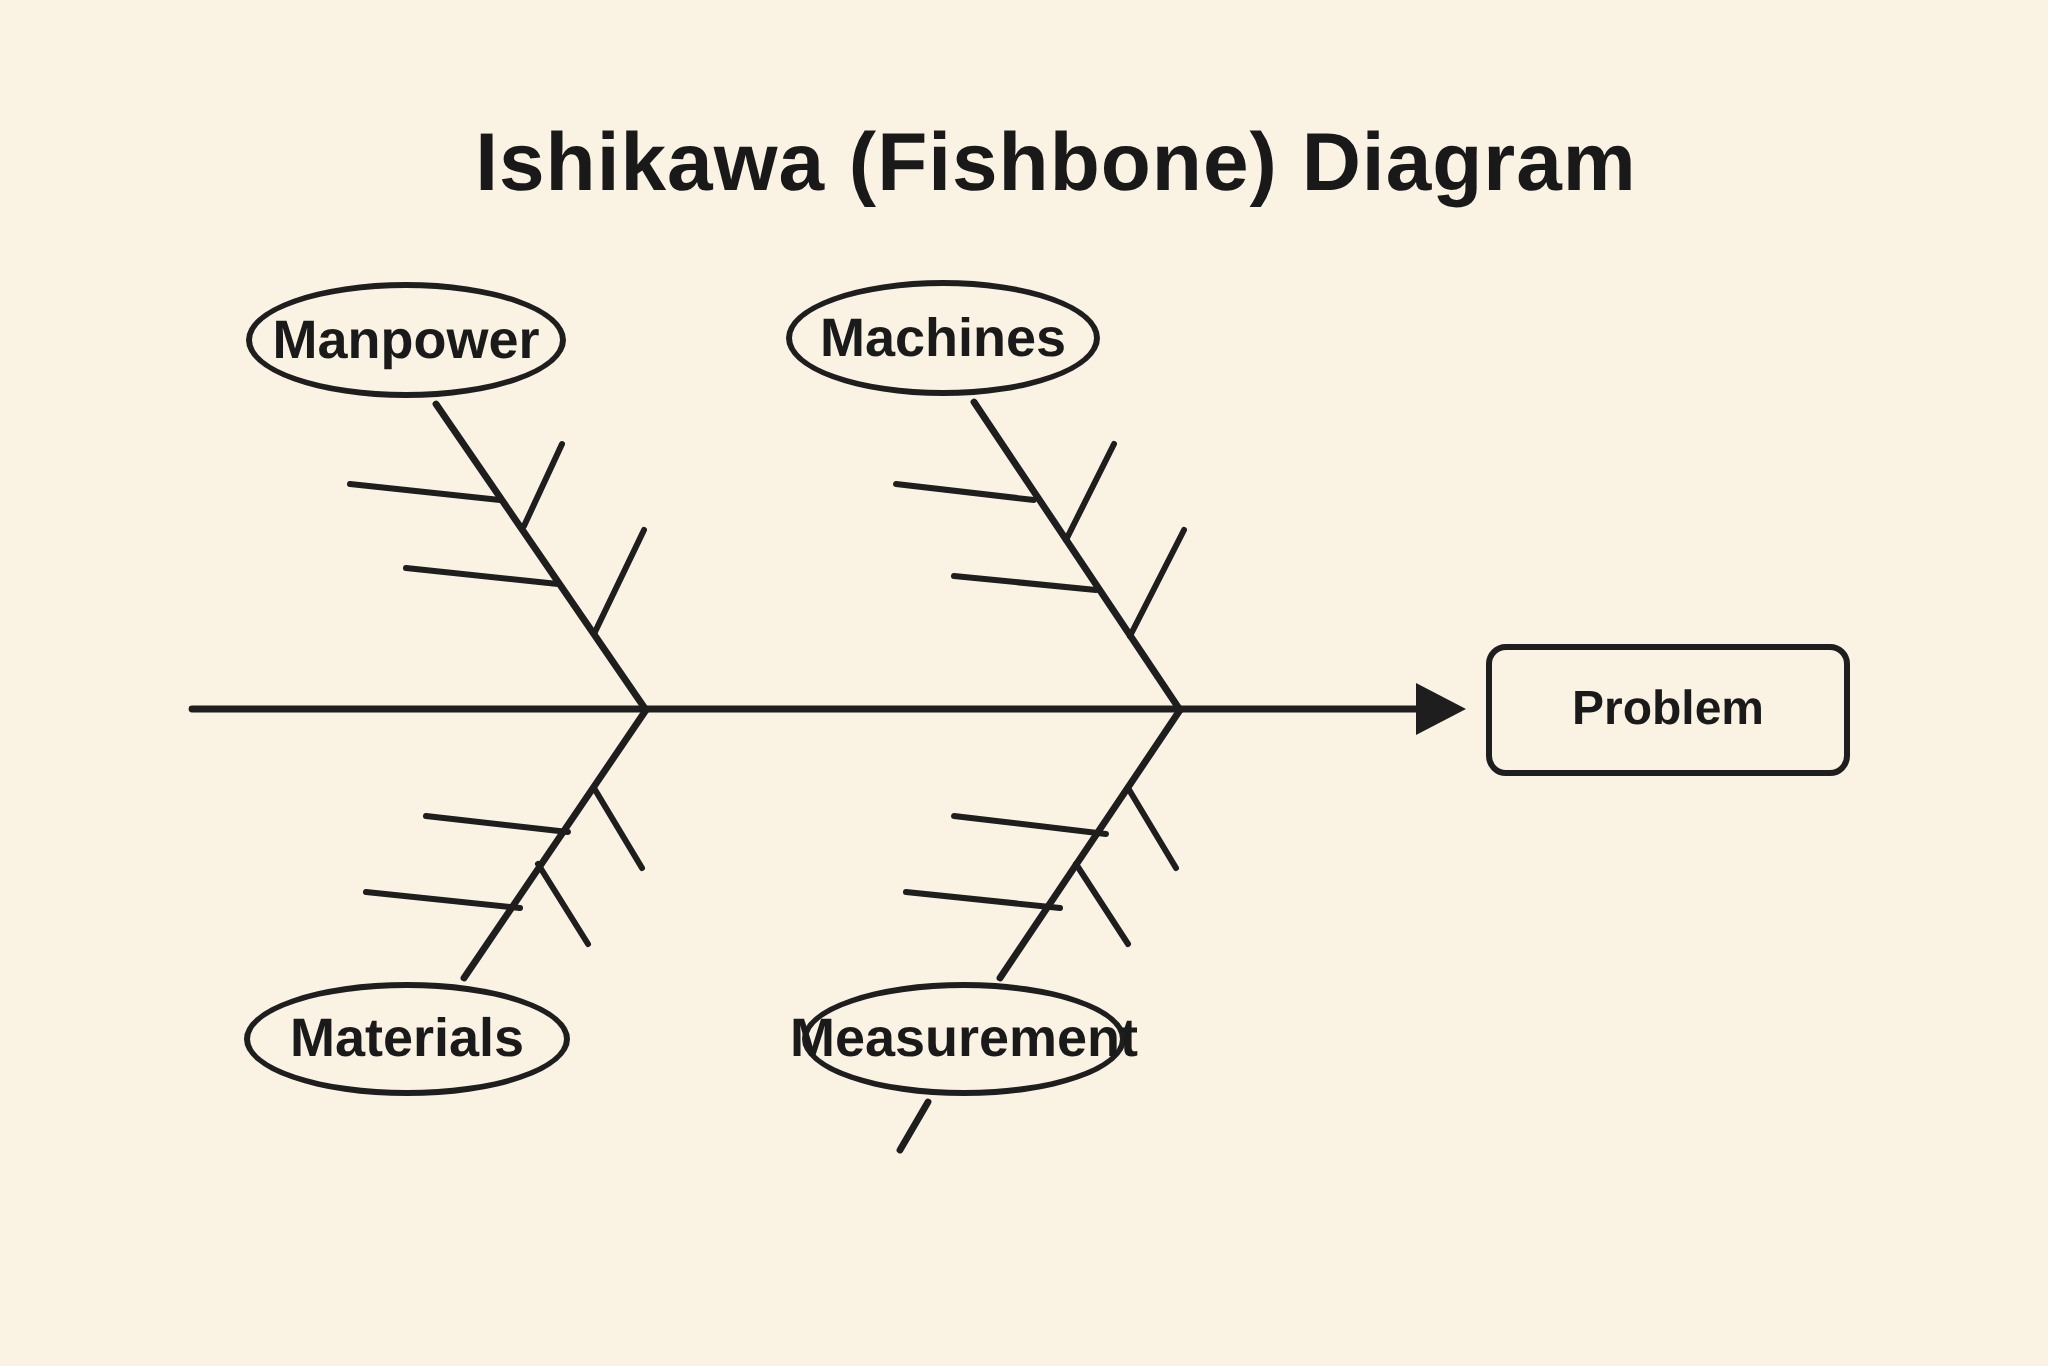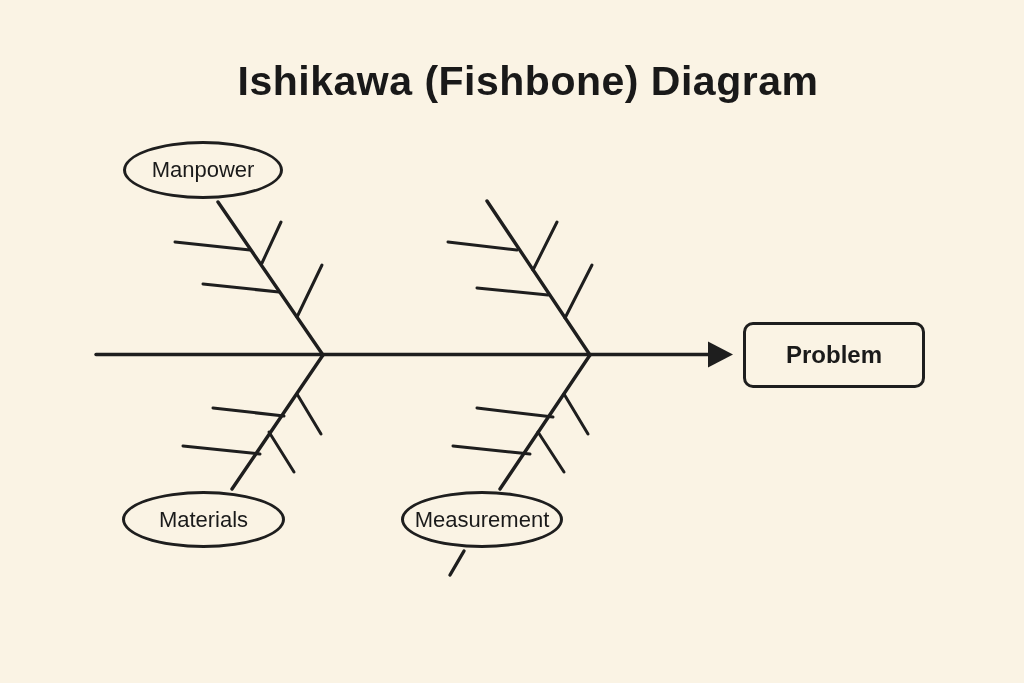--- a/index.html
+++ b/index.html
@@ -33,22 +33,22 @@
   }
   .node {
     position: absolute;
     display: flex;
     align-items: center;
     justify-content: center;
     box-sizing: border-box;
     border: 3px solid #1E1E1E;
     background: #FAF3E4;
     color: #1A1A1A;
-    font-size: 22px;
-    font-weight: 400;
+    font-size: 27px;
+    font-weight: 700;
     white-space: nowrap;
   }
   .ellipse { border-radius: 50%; }
   .ellipse.manpower      { left: 123px; top: 141px; width: 160px; height: 58px; }
   .ellipse.machines      { left: 393px; top: 140px; width: 157px; height: 58px; }
   .ellipse.materials     { left: 122px; top: 491px; width: 163px; height: 57px; }
   .ellipse.measurement   { left: 401px; top: 491px; width: 162px; height: 57px; }
   .ellipse.mother-nature { left: 342px; top: 578px; width: 174px; height: 57px; }
   .problem-box {
     left: 743px; top: 322px; width: 182px; height: 66px;
@@ -106,20 +106,23 @@
       <line class="tick-line" x1="538" y1="432" x2="564" y2="472"></line>
     </g>
 
     <line class="bone-line" x1="464" y1="551" x2="450" y2="575"></line>
   </svg>
 
   <div class="node ellipse manpower">
     <span>Manpower</span>
   </div>
 
+  <div class="node ellipse machines">
+    <span>Machines</span>
+  </div>
 
   <div class="node ellipse materials">
     <span>Materials</span>
   </div>
 
   <div class="node ellipse measurement">
     <span>Measurement</span>
   </div>
 
 

